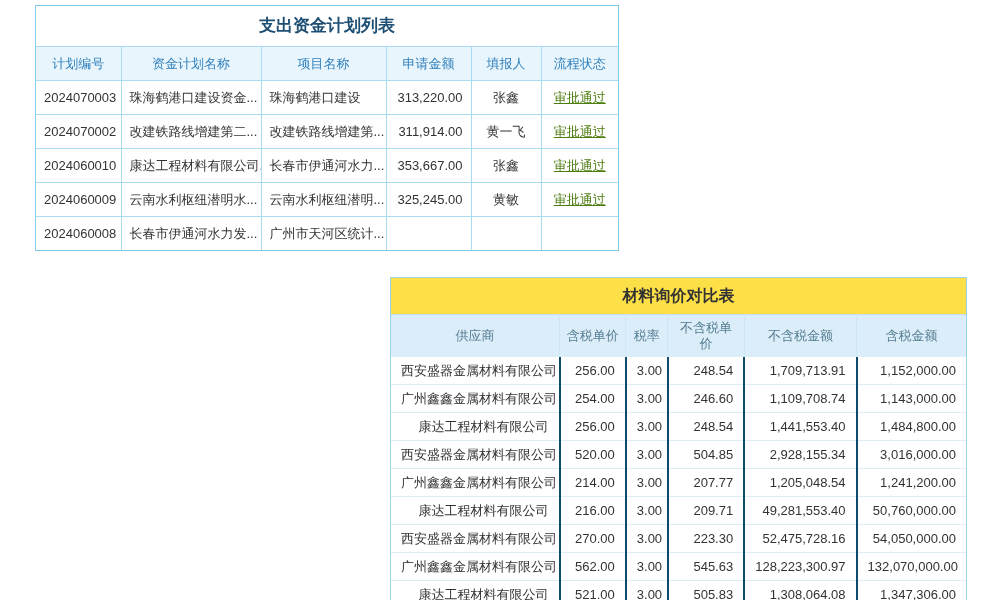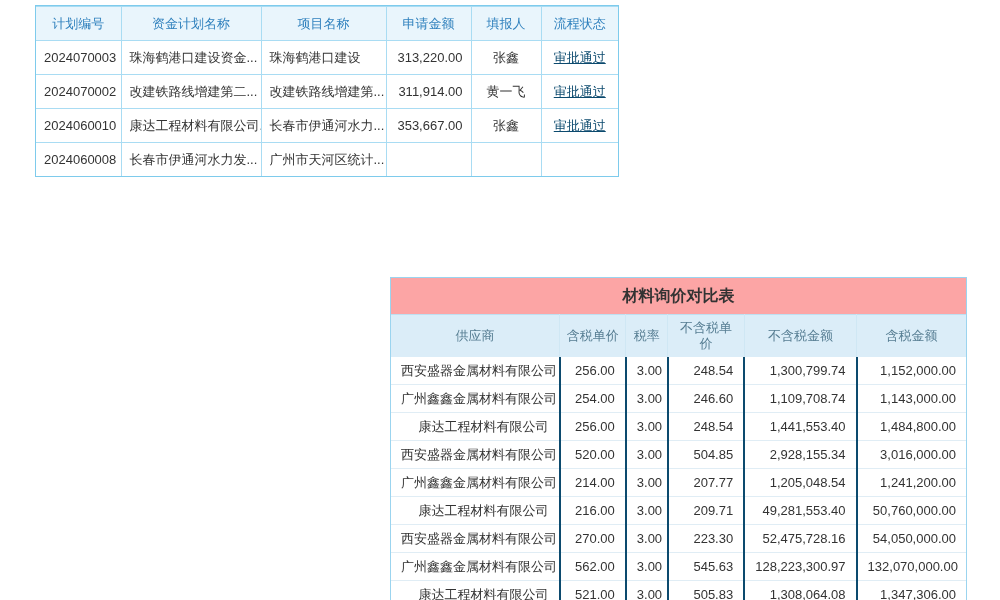--- a/index.html
+++ b/index.html
@@ -30,29 +30,29 @@
     font-size: 13px; height: 33px; padding: 0 8px; color: #333;
     border-right: 1px solid #a9dcf3; border-bottom: 1px solid #a9dcf3;
     white-space: nowrap; overflow: hidden;
   }
   .panel-plan td:last-child { border-right: none; }
   .panel-plan tbody tr:last-child td { border-bottom: none; }
 
   .c-link { color: #2a7dc8; }
   .t-center { text-align: center; margin-top: 42px; }
   .t-right { text-align: right; }
-  .status.approved { color: #0c4a6e; text-decoration: underline; }
+  .status.approved { color: #4d7c0f; text-decoration: underline; }
   .status.unsubmitted { color: #e23b3b; text-decoration: underline; }
 
   
   .panel-quote { left: 390px; top: 277px; width: 575px; border: 1px solid #9bd4ef; }
   .panel-quote .title {
     height: 36px; line-height: 36px; text-align: center;
     font-size: 16px; font-weight: bold; color: #333333;
-    background: #fca5a5;
+    background: #fde047;
   }
   .panel-quote th {
     background: #dbedf8; color: #567d92; font-weight: normal;
     font-size: 13px; height: 38px; padding: 2px 6px;
     border-top: 1px solid #bfdff1; border-right: 1px solid #cfe7f4;
     text-align: center; vertical-align: middle; line-height: 1.25;
     overflow: hidden;
   }
   .panel-quote th:last-child { border-right: none; }
   .panel-quote td {
@@ -61,20 +61,21 @@
     white-space: nowrap; overflow: hidden;
   }
   .panel-quote td:last-child { border-right: none; }
   .panel-quote tbody tr:last-child td { border-bottom: none; }
   .c-supplier { color: #3095c2; }
 </style>
 </head>
 <body>
 
 <section class="panel panel-plan">
+  <div class="title">支出资金计划列表</div>
   <table>
     <colgroup>
       <col style="width:85px">
         <col style="width:140px">
         <col style="width:125px">
       <col style="width:85px">
         <col style="width:70px">
         <col style="width:77px">
     </colgroup>
     <thead>
@@ -103,20 +104,28 @@
           <td class="t-right">311,914.00</td>
           <td class="c-link t-center">黄一飞</td>
           <td class="status t-center approved">审批通过</td>
         </tr>
         <tr>
           <td class="c-link t-center">2024060010</td>
           <td class="c-link">康达工程材料有限公司...</td>
           <td class="c-link">长春市伊通河水力...</td>
           <td class="t-right">353,667.00</td>
           <td class="c-link t-center">张鑫</td>
+          <td class="status t-center approved">审批通过</td>
+        </tr>
+        <tr>
+          <td class="c-link t-center">2024060009</td>
+          <td class="c-link">云南水利枢纽潜明水...</td>
+          <td class="c-link">云南水利枢纽潜明...</td>
+          <td class="t-right">325,245.00</td>
+          <td class="c-link t-center">黄敏</td>
           <td class="status t-center approved">审批通过</td>
         </tr>
         <tr>
           <td class="c-link t-center">2024060008</td>
           <td class="c-link">长春市伊通河水力发...</td>
           <td class="c-link">广州市天河区统计...</td>
           <td class="t-right"></td>
           <td class="c-link t-center"></td>
           <td class="status t-center"></td>
         </tr>
@@ -144,21 +153,21 @@
         <th>不含税金额</th>
         <th>含税金额</th>
       </tr>
     </thead>
     <tbody>
         <tr>
           <td class="c-supplier t-right">西安盛器金属材料有限公司</td>
           <td class="t-right">256.00</td>
           <td class="t-right">3.00</td>
           <td class="t-right">248.54</td>
-          <td class="t-right">1,300,799.74</td>
+          <td class="t-right">1,709,713.91</td>
           <td class="t-right">1,152,000.00</td>
         </tr>
         <tr>
           <td class="c-supplier t-right">广州鑫鑫金属材料有限公司</td>
           <td class="t-right">254.00</td>
           <td class="t-right">3.00</td>
           <td class="t-right">246.60</td>
           <td class="t-right">1,109,708.74</td>
           <td class="t-right">1,143,000.00</td>
         </tr>

